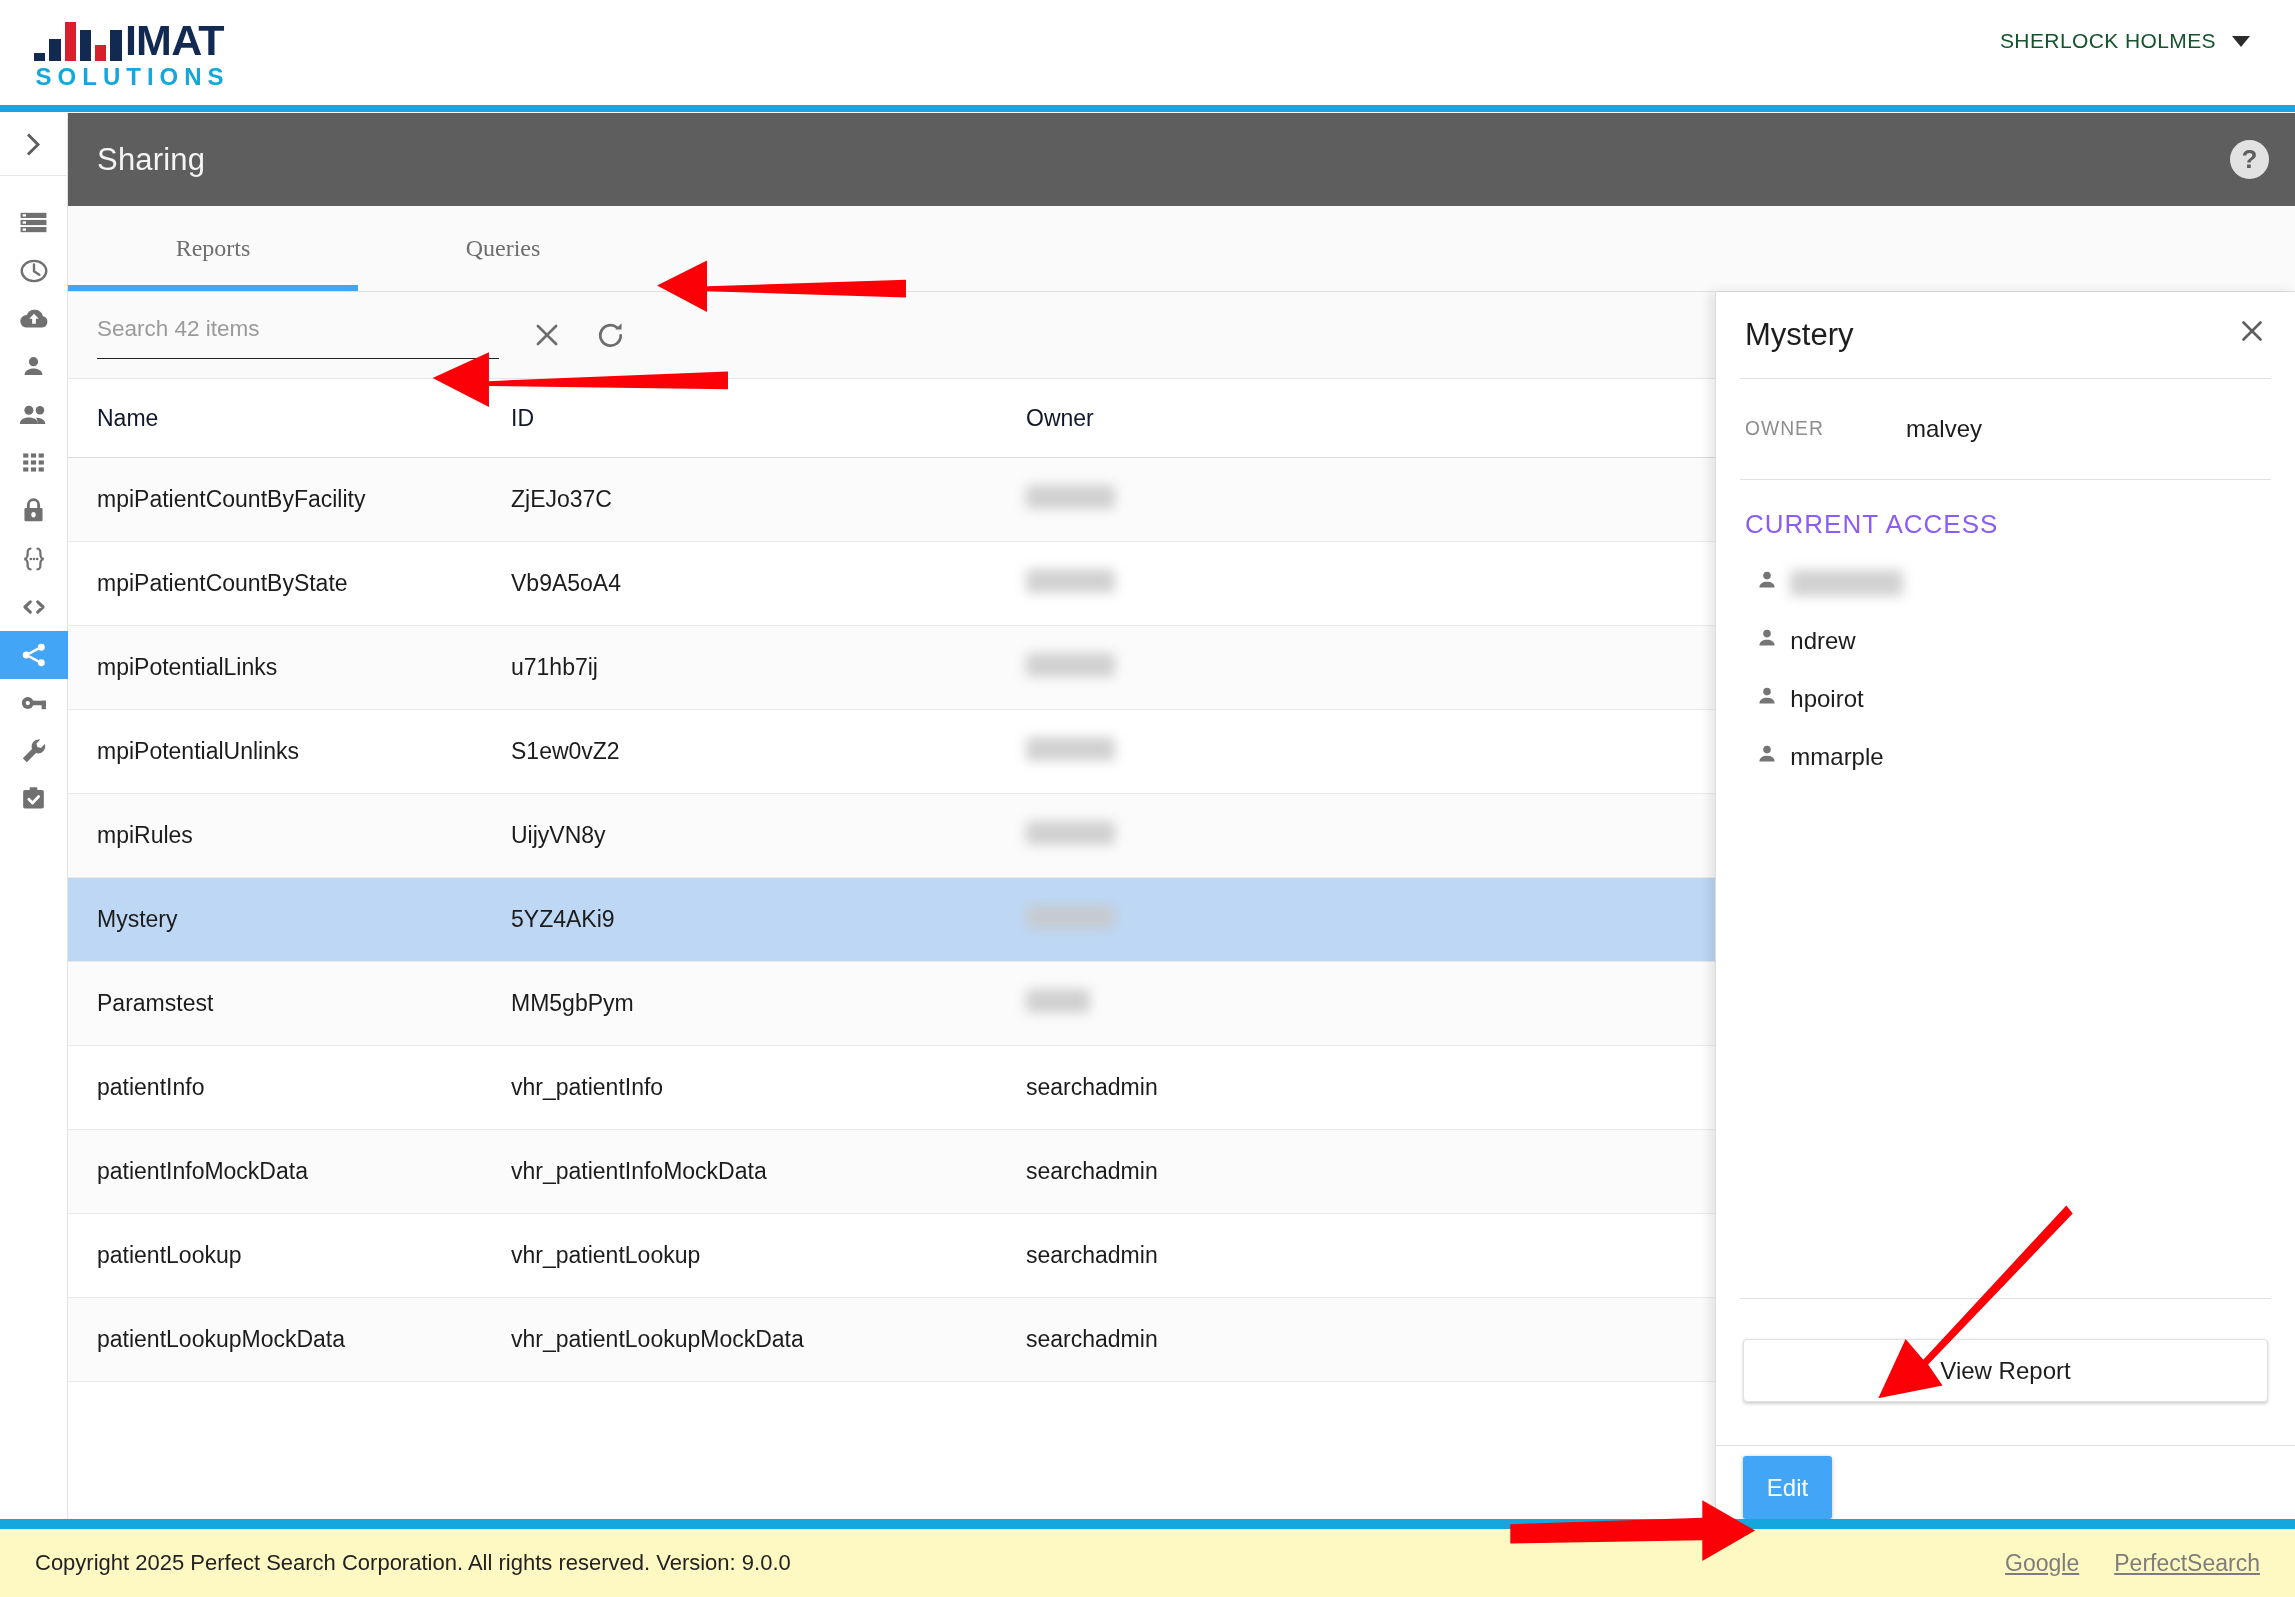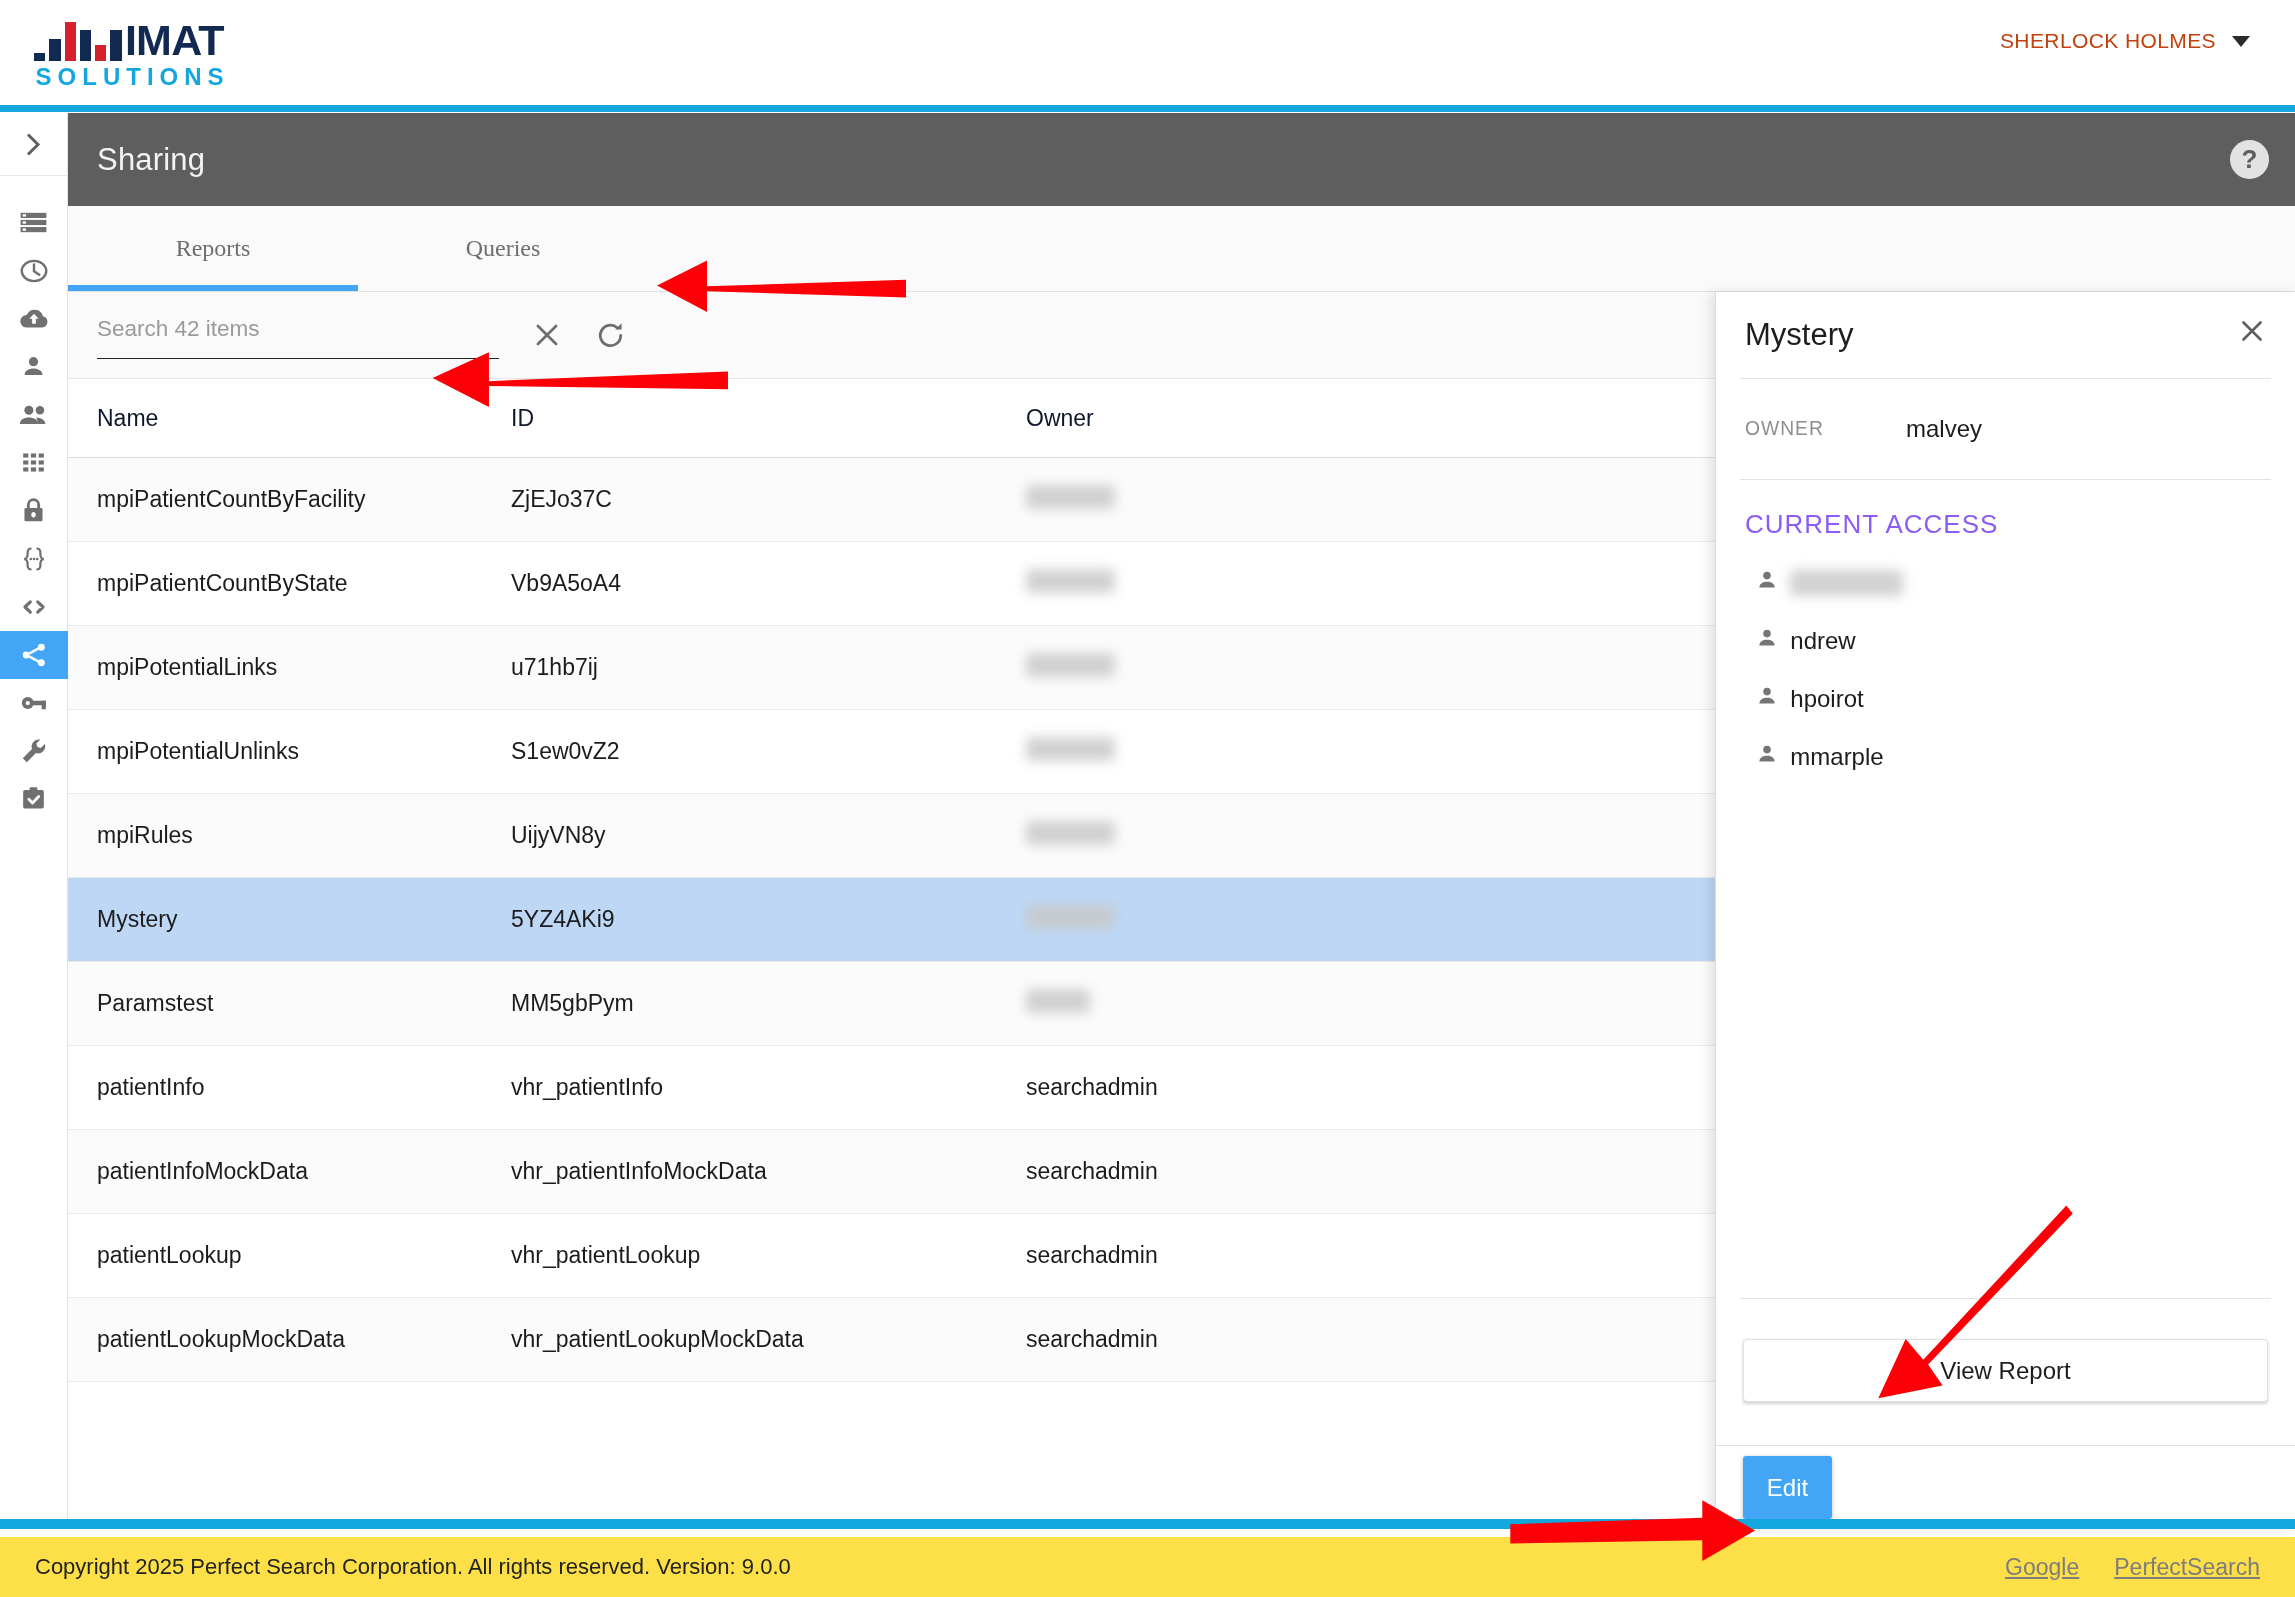--- a/index.html
+++ b/index.html
@@ -27,21 +27,21 @@
     letter-spacing: -0.8px; line-height: 42px; margin-left: 3.2px;
   }
   .logo-text-sol {
     font-family: "Liberation Sans", sans-serif;
     font-weight: 700; font-size: 24px; color: #14a7dd;
     letter-spacing: 6px; margin-top: 1.6px; padding-left: 1.6px;
   }
   .user-menu {
     position: absolute; right: 45px; top: 29px;
     display: flex; align-items: center; gap: 16px;
-    color: #c2410c; font-size: 21px; letter-spacing: 0.4px; cursor: pointer;
+    color: #14532d; font-size: 21px; letter-spacing: 0.4px; cursor: pointer;
   }
   .caret-down {
     width: 0; height: 0; border-left: 9.7px solid transparent;
     border-right: 9.7px solid transparent; border-top: 11.3px solid #2b2b2b;
   }
   .accentline {
     position: absolute; left: 0; top: 105px; width: 2295px; height: 7.2px;
     background: #14a7dd; z-index: 5;
   }
 
@@ -187,22 +187,22 @@
     box-shadow: 0 1.6px 4px rgba(0,0,0,.25);
     font-family: "Liberation Sans", sans-serif;
   }
 
   
   .footer-accent {
     position: absolute; left: 0; bottom: 68px; width: 2295px; height: 10.5px;
     background: #14a7dd; z-index: 6;
   }
   .footer {
-    position: absolute; left: 0; bottom: 0; width: 2295px; height: 60px;
-    background: #fde047; display: flex; align-items: center;
+    position: absolute; left: 0; bottom: 0; width: 2295px; height: 68px;
+    background: #fef9c3; display: flex; align-items: center;
     justify-content: space-between; padding: 16px 35px;
   }
   .copyright { font-size: 22px; color: #222; }
   .footer-links { display: flex; gap: 35px; }
   .footer-links a {
     font-size: 23px; color: #7d7d7d; text-decoration: underline; cursor: pointer;
   }
 
   
   .anno { position: absolute; pointer-events: none; z-index: 40; }

